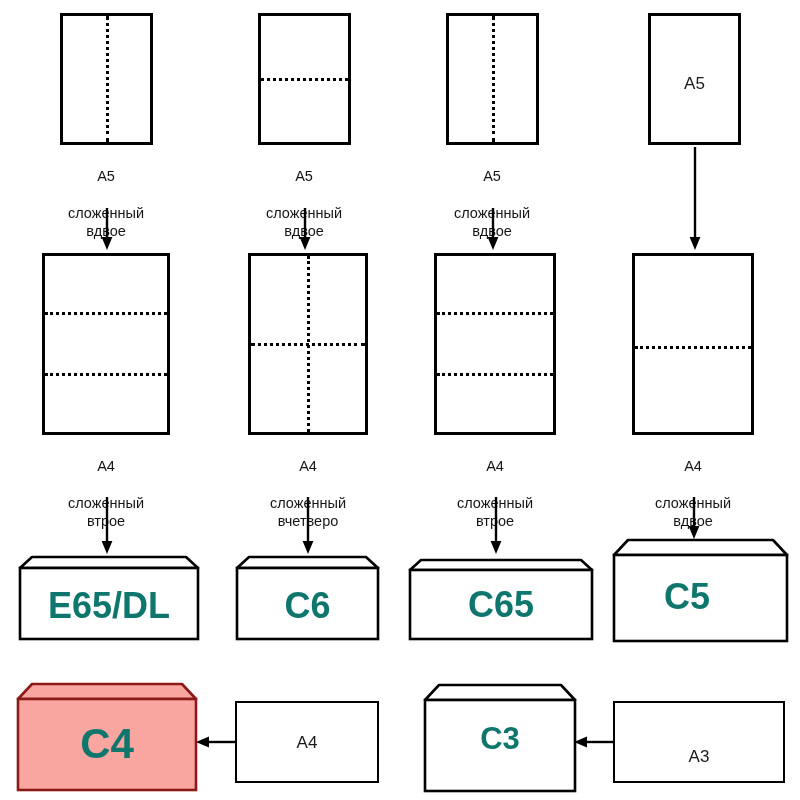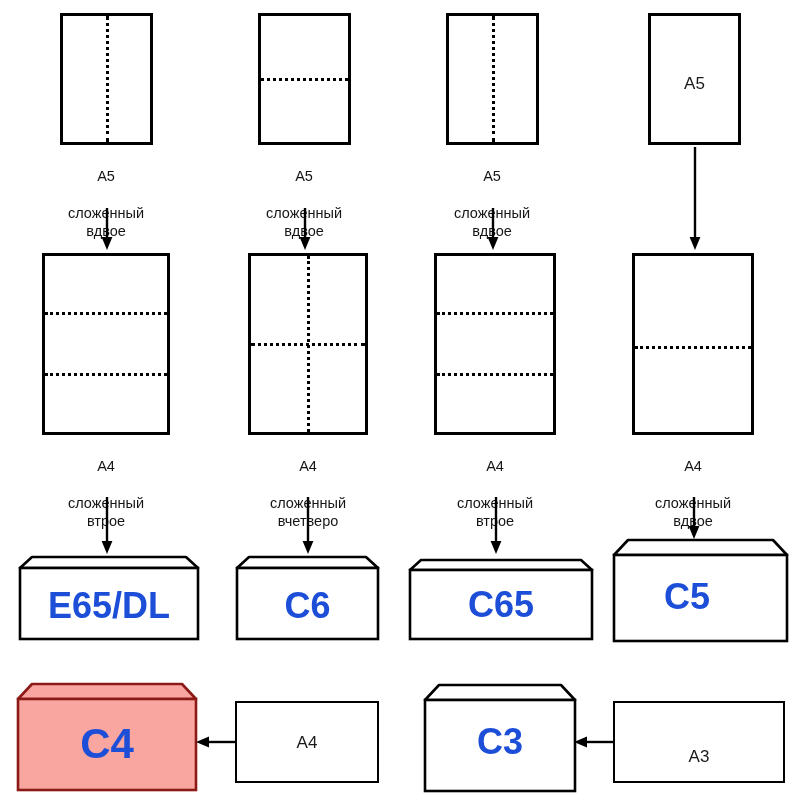--- a/index.html
+++ b/index.html
@@ -64,21 +64,21 @@
   .arrow-svg { position: absolute; overflow: visible; }
 
   
   .env { position: absolute; }
   .env svg { display: block; overflow: visible; }
   .env-label {
     position: absolute;
     left: 0; right: 0;
     text-align: center;
     font-weight: 700;
-    color: #1d4ed8;
+    color: #0f766e;
     pointer-events: none;
   }
 </style>
 </head>
 <body>
 
 <div id="stage">
 
   <div class="node sheet" style="left:60px; top:13px; width:93px; height:132px;">
     <div class="fold-v" style="left:calc(50% - 1px);"></div>
@@ -227,21 +227,21 @@
   </svg>
   <div class="node sheet sheet-thin" style="left:235px; top:701px; width:144px; height:82px;">
     <div class="sheet-label" style="top:30px;">A4</div>
   </div>
 
   <div class="env" style="left:423px; top:683px; width:154px; height:110px;">
     <svg width="154" height="110" viewBox="0 0 154 110">
       <path d="M2 17 L16 2 L138 2 L152 17 Z" fill="#ffffff" stroke="#000" stroke-width="2.6" stroke-linejoin="round"></path>
       <rect x="2" y="17" width="150" height="91" fill="#ffffff" stroke="#000" stroke-width="2.6"></rect>
     </svg>
-    <div class="env-label" style="top:38px; font-size:36px;">C3</div>
+    <div class="env-label" style="top:38px; font-size:31px;">C3</div>
   </div>
   <svg class="arrow-svg" style="left:574px; top:734px;" width="42" height="16" viewBox="0 0 42 16">
     <line x1="42" y1="8" x2="10" y2="8" stroke="#000" stroke-width="2.4"></line>
     <polygon points="0,8 13,2.6 13,13.4" fill="#000"></polygon>
   </svg>
   <div class="node sheet sheet-thin" style="left:613px; top:701px; width:172px; height:82px;">
     <div class="sheet-label" style="top:44px;">A3</div>
   </div>
 
 </div>

